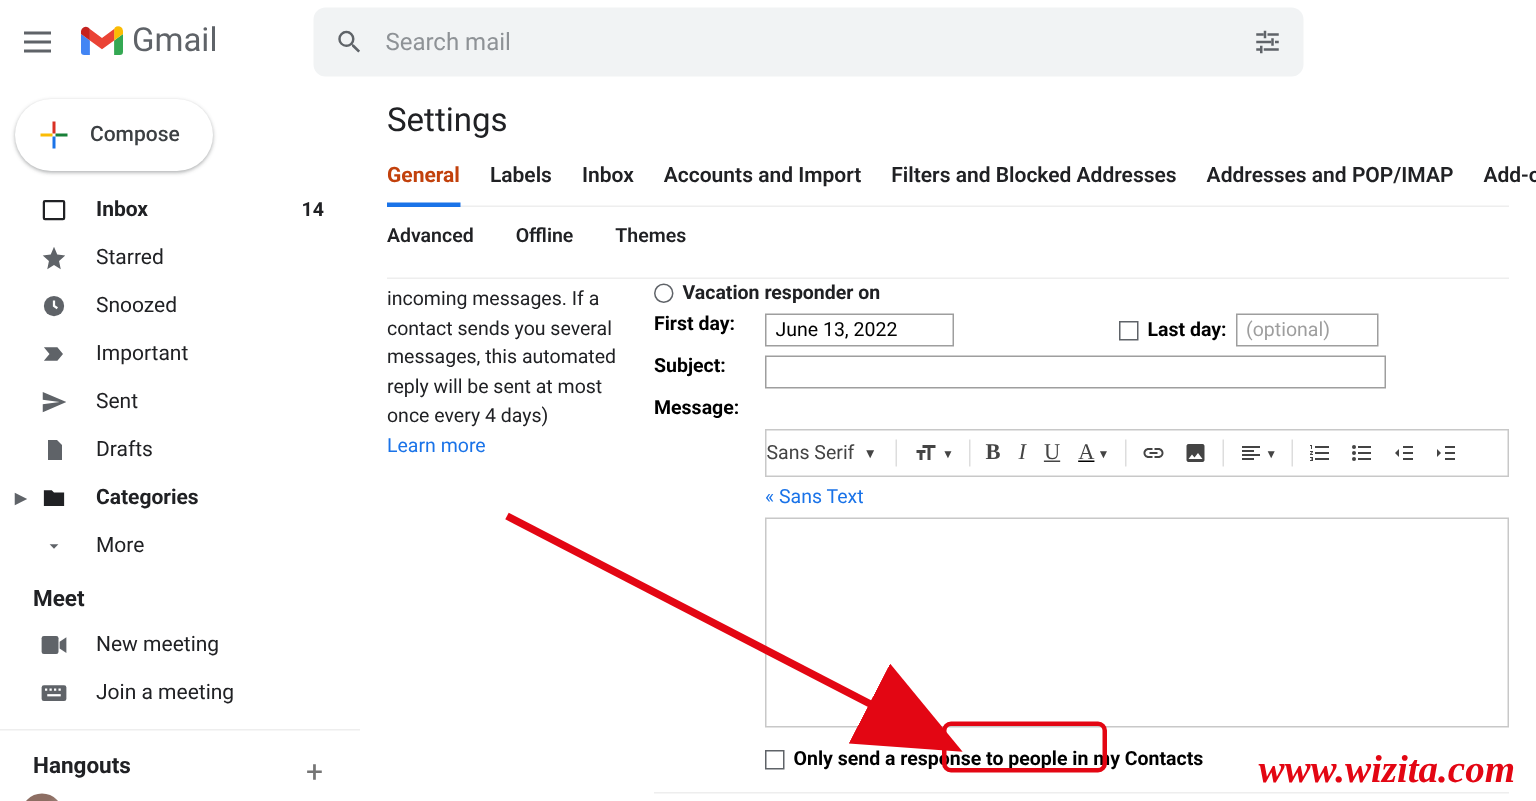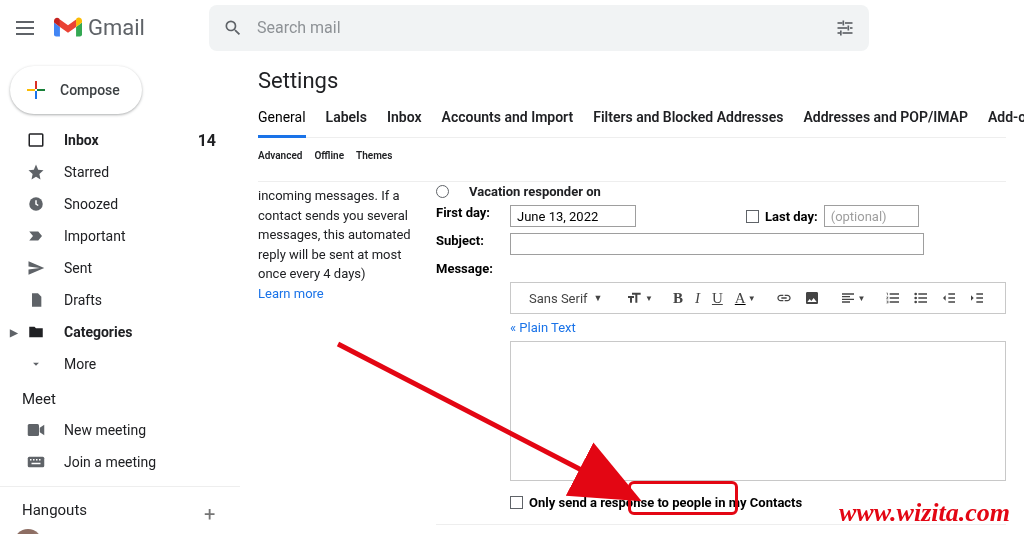--- a/index.html
+++ b/index.html
@@ -17,51 +17,51 @@
 .body{display:flex;height:calc(100% - 56px)}
 .sidebar{width:240px;padding-top:10px}
 .compose{margin:0 8px 10px 10px;background:#fff;border:none;height:48px;border-radius:24px;display:inline-flex;align-items:center;gap:12px;padding:0 22px 0 14px;box-shadow:0 1px 3px rgba(60,64,67,.3),0 1px 2px rgba(60,64,67,.15);cursor:pointer}
 .compose-plus{width:24px;height:24px}
 .compose-text{font-size:14px;color:#3c4043;font-weight:500}
 .navlist{list-style:none}
 .nav-item{display:flex;align-items:center;height:32px;padding:0 24px 0 26px;cursor:pointer;border-radius:0 16px 16px 0;font-size:14px;color:#202124}
 .nav-item .icon{width:20px;margin-right:18px;color:#5f6368;display:flex;align-items:center;justify-content:center}
 .nav-item.bold{font-weight:700}
 .nav-item.bold .icon{color:#202124}
-.nav-item .count{margin-left:auto;font-size:16px;color:#202124;font-weight:700}
+.nav-item .count{margin-left:auto;font-size:13px;color:#202124;font-weight:700}
 .nav-item.cat{padding-left:10px}
 .nav-item.cat .caret{width:14px;margin-right:2px;color:#5f6368;font-size:10px}
-.section-label{font-size:15px;font-weight:400;color:#202124;padding:10px 0 6px 22px}
+.section-label{font-size:15px;font-weight:700;color:#202124;padding:10px 0 6px 22px}
 .hangouts-row{display:flex;align-items:center;padding:4px 0 0 14px}
 .avatar{width:28px;height:28px;border-radius:50%;background:linear-gradient(135deg,#8d6e63 40%,#a1887f 60%);margin-right:10px}
 .sidebar-footer-plus{position:absolute;left:204px;bottom:8px;font-size:20px;color:#757575;cursor:pointer}
 .sidebar-divider{height:1px;background:#eee;margin:8px 0 4px}
 .main{flex:1;padding:12px 18px 0 18px;overflow:hidden;position:relative}
 .settings-title{font-size:22px;color:#202124;font-weight:400;margin-bottom:16px}
 .tabs{display:flex;gap:20px;border-bottom:1px solid #eee;font-size:14px;color:#202124;font-weight:600}
 .tab{padding:0 0 10px;cursor:pointer;white-space:nowrap}
-.tab.active{color:#000000;border-bottom:3px solid #1a73e8;margin-bottom:-1px;font-weight:400}
-.subtabs{display:flex;gap:12px;font-size:10px;color:#202124;font-weight:600;padding:12px 0 10px}
+.tab.active{color:#c2410c;border-bottom:3px solid #1a73e8;margin-bottom:-1px;font-weight:700}
+.subtabs{display:flex;gap:28px;font-size:13px;color:#202124;font-weight:600;padding:12px 0 10px}
 .content{display:flex;gap:10px;padding-top:0;border-top:1px solid #eee}
 .desc{width:186px;font-size:13px;color:#202124;line-height:1.5;padding-top:4px}
 .desc a{color:#1a73e8;text-decoration:none}
 .form{flex:1;padding-top:2px}
-.radio-row{display:flex;align-items:center;gap:20px;font-size:13px;font-weight:700;color:#202124;margin-bottom:6px}
+.radio-row{display:flex;align-items:center;gap:6px;font-size:13px;font-weight:700;color:#202124;margin-bottom:6px}
 .radio-off{width:13px;height:13px;border:1.5px solid #5f6368;border-radius:50%}
 .field-row{display:flex;align-items:flex-start;gap:8px;margin:6px 0;font-size:13px}
 .field-label{font-weight:700;min-width:66px}
 .text-input{border:1px solid #9e9e9e;height:22px;padding:0 6px;font-size:13px}
 .fd{width:126px}
 .subj{flex:1;max-width:414px}
 .lastday-wrap{display:flex;align-items:center;gap:6px;margin-left:102px}
 .cbx{width:13px;height:13px;border:1.5px solid #5f6368}
 .ld-input{width:95px}
 .ld-input::placeholder{color:#9e9e9e}
 .editor{margin-left:74px;margin-top:4px}
-.toolbar{border:1px solid #c8c8c8;height:32px;display:flex;align-items:center;padding:0 18px;gap:4px;font-size:13px;color:#444;background:#fff;width:496px}
+.toolbar{border:1px solid #c8c8c8;height:32px;display:flex;align-items:center;padding:0 0;gap:4px;font-size:13px;color:#444;background:#fff;width:496px}
 .tb-btn{padding:2px 4px;display:flex;align-items:center;gap:2px;color:#444}
 .tb-sep{width:1px;height:18px;background:#ddd;margin:0 2px}
 .tb-font{display:flex;align-items:center;gap:6px;min-width:80px}
 .plain-link{color:#1a73e8;font-size:13px;margin:6px 0;display:inline-block;text-decoration:none}
 .editor-box{border:1px solid #c8c8c8;height:140px;width:496px;background:#fff}
 .only-contacts{display:flex;align-items:center;gap:6px;font-size:13px;font-weight:700;margin:14px 0 14px 74px}
 .btn-row{display:flex;justify-content:center;gap:8px;border-top:1px solid #eee;padding-top:10px;margin-top:4px}
 .red-box{position:absolute;border:3px solid #e30613;border-radius:6px}
 .arrow{position:absolute;pointer-events:none}
 .watermark{position:absolute;right:14px;bottom:6px;font-family:'Times New Roman',serif;font-style:italic;font-weight:700;font-size:26px;color:#e30613}
@@ -323,21 +323,21 @@
                 <svg width="16" height="16" viewBox="0 0 24 24" fill="#444">
                   <path d="M11 5h10v2H11zm0 6h10v2H11zm0 6h10v2H11zM3 12l4-4v8z"></path>
                 </svg>
               </div>
             <div class="tb-btn">
                 <svg width="16" height="16" viewBox="0 0 24 24" fill="#444">
                   <path d="M11 5h10v2H11zm0 6h10v2H11zm0 6h10v2H11zM3 8l4 4-4 4z"></path>
                 </svg>
               </div>
           </div>
-          <a href="#" class="plain-link">« Plain Text</a>
+          <a href="#" class="plain-link">« Sans Text</a>
           <div class="editor-box"></div>
         </div>
         <div class="only-contacts">
           <span class="cbx"></span>
           <span>Only send a response to people in my Contacts</span>
         </div>
         <div class="btn-row">
           
           
         </div>

